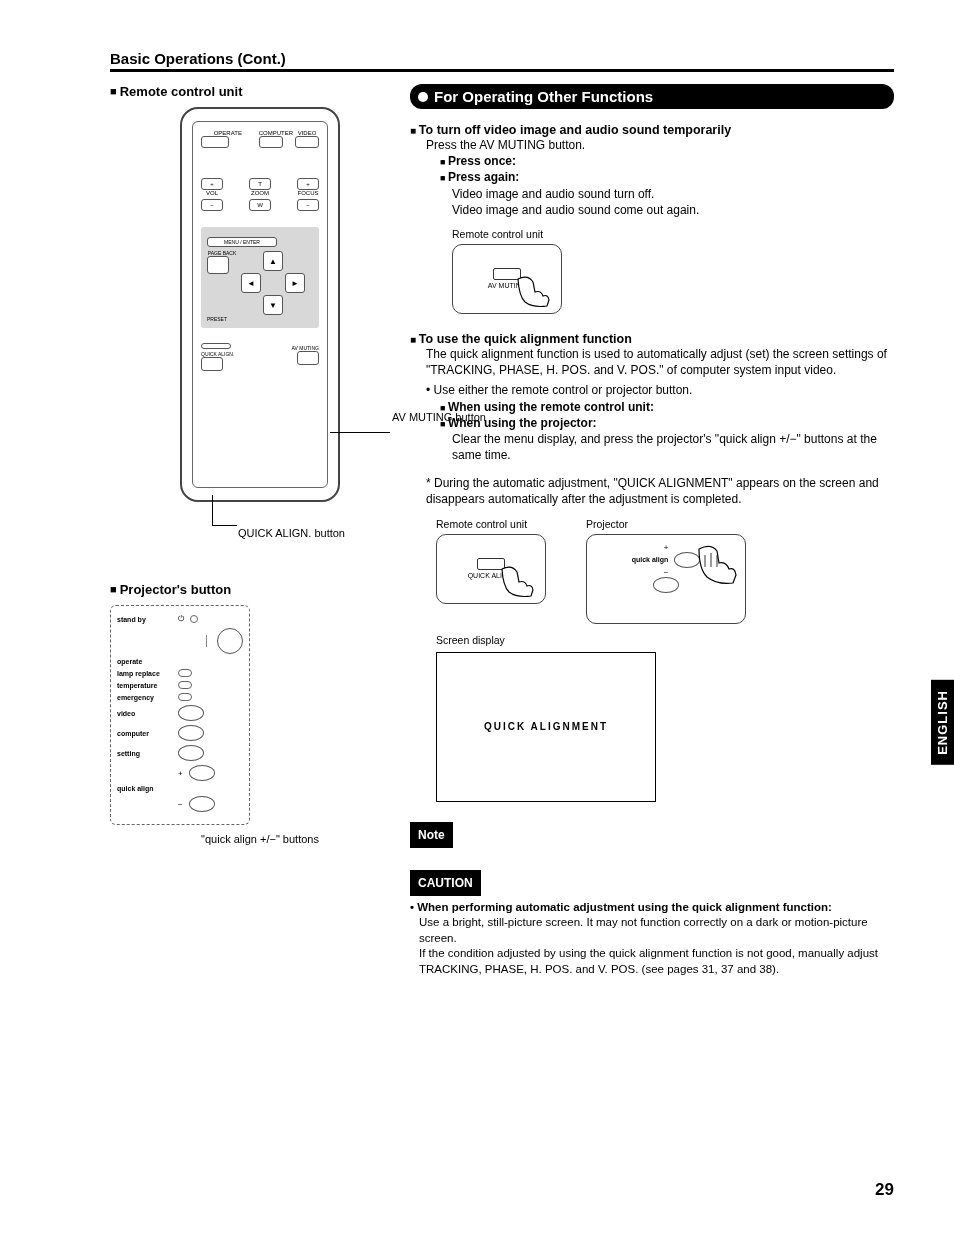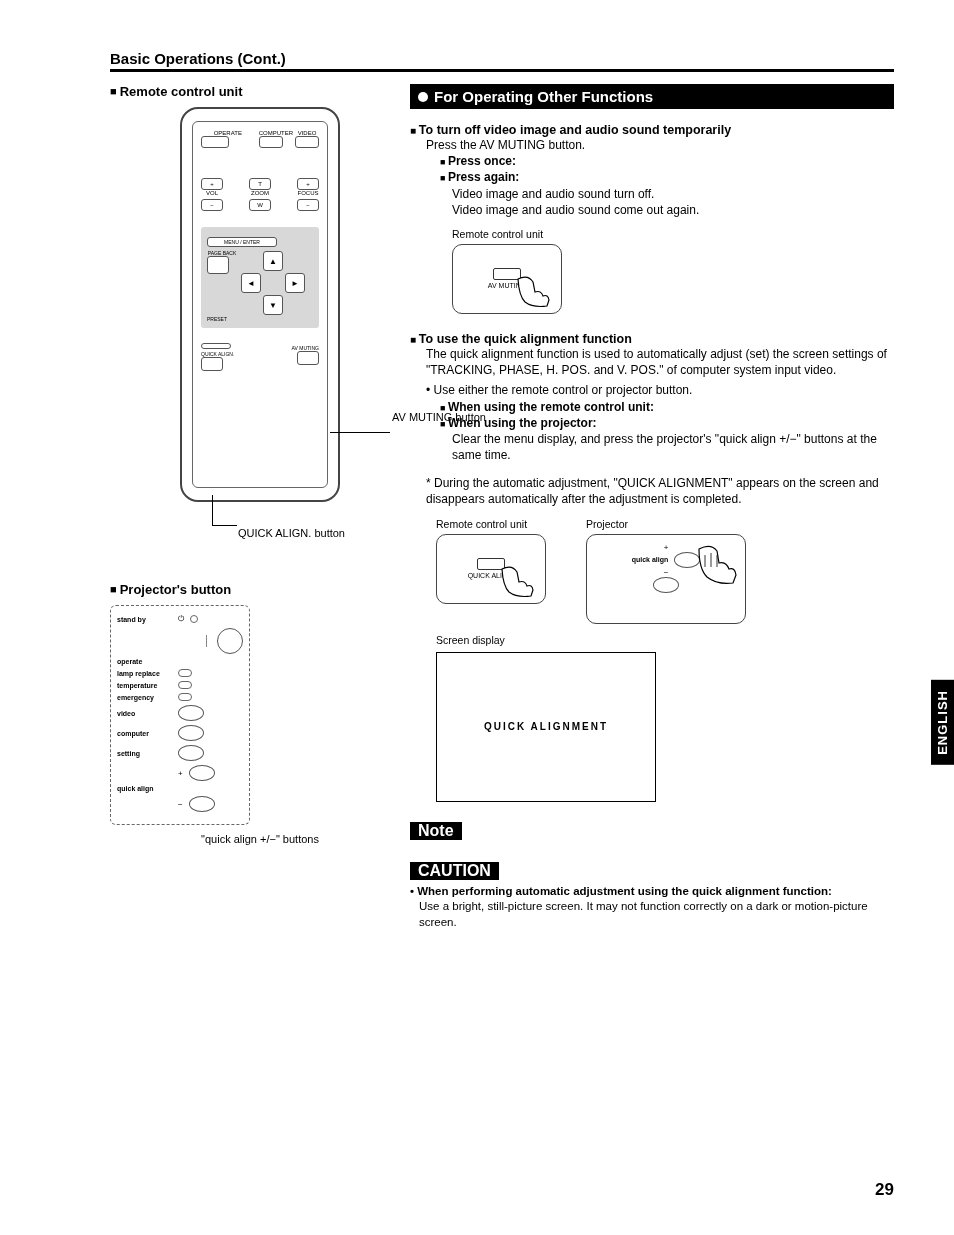--- a/index.html
+++ b/index.html
@@ -36,20 +36,21 @@
   .black-bar {
     background: #000;
     color: #fff;
     font-weight: bold;
     font-size: 15px;
     padding: 4px 8px;
     margin-bottom: 14px;
     display: flex;
     align-items: center;
     gap: 6px;
+    border-radius: 12px;
   }
   .black-bar .dot {
     width: 10px; height: 10px; border-radius: 50%;
     background: #fff; display: inline-block;
   }
   .section { margin-bottom: 18px; }
   .section .sh { font-weight: bold; font-size: 12.5px; }
   .section .sh::before { content: "■ "; font-size: 10px; }
   .indent1 { padding-left: 16px; }
   .indent2 { padding-left: 30px; }
@@ -142,21 +143,21 @@
   .fig-label { font-size: 10.5px; margin-bottom: 4px; }
   .figs-row { display: flex; gap: 40px; align-items: flex-start; margin: 10px 0 10px 26px; }
   .screen-box {
     border: 1.5px solid #000;
     width: 220px; height: 150px;
     display: flex; align-items: center; justify-content: center;
     margin: 6px 0 0 26px;
   }
   .tag-box {
     background: #000; color: #fff; font-weight: bold;
-    padding: 0 8px; display: inline-block; font-size: 16px;
+    padding: 6px 8px; display: inline-block; font-size: 12px;
     margin-bottom: 4px;
   }
   .note-body { font-size: 11.5px; line-height: 1.35; }
   .pagenum { position: absolute; right: 60px; bottom: 35px; font-size: 17px; font-weight: bold; }
   .lang-tab {
     position: absolute;
     right: 0; top: 680px;
     background: #000; color: #fff;
     font-weight: bold;
     writing-mode: vertical-rl;
@@ -393,19 +394,20 @@
 
     <div class="section" style="margin-top:20px">
       <div class="tag-box">Note</div>
     </div>
 
     <div class="section">
       <div class="tag-box">CAUTION</div>
       <div class="note-body">
         <div class="dot-bullet" style="font-weight:bold;text-align:justify">When performing automatic adjustment using the quick alignment function:</div>
         <div style="padding-left:9px">Use a bright, still-picture screen. It may not function correctly on a dark or motion-picture screen.</div>
+        <div style="padding-left:9px">If the condition adjusted by using the quick alignment function is not good, manually adjust TRACKING, PHASE, H. POS. and V. POS. (see pages 31, 37 and 38).</div>
       </div>
     </div>
   </div>
 </div>
 
 <div class="lang-tab">ENGLISH</div>
 <div class="pagenum">29</div>
 
 </body></html>

